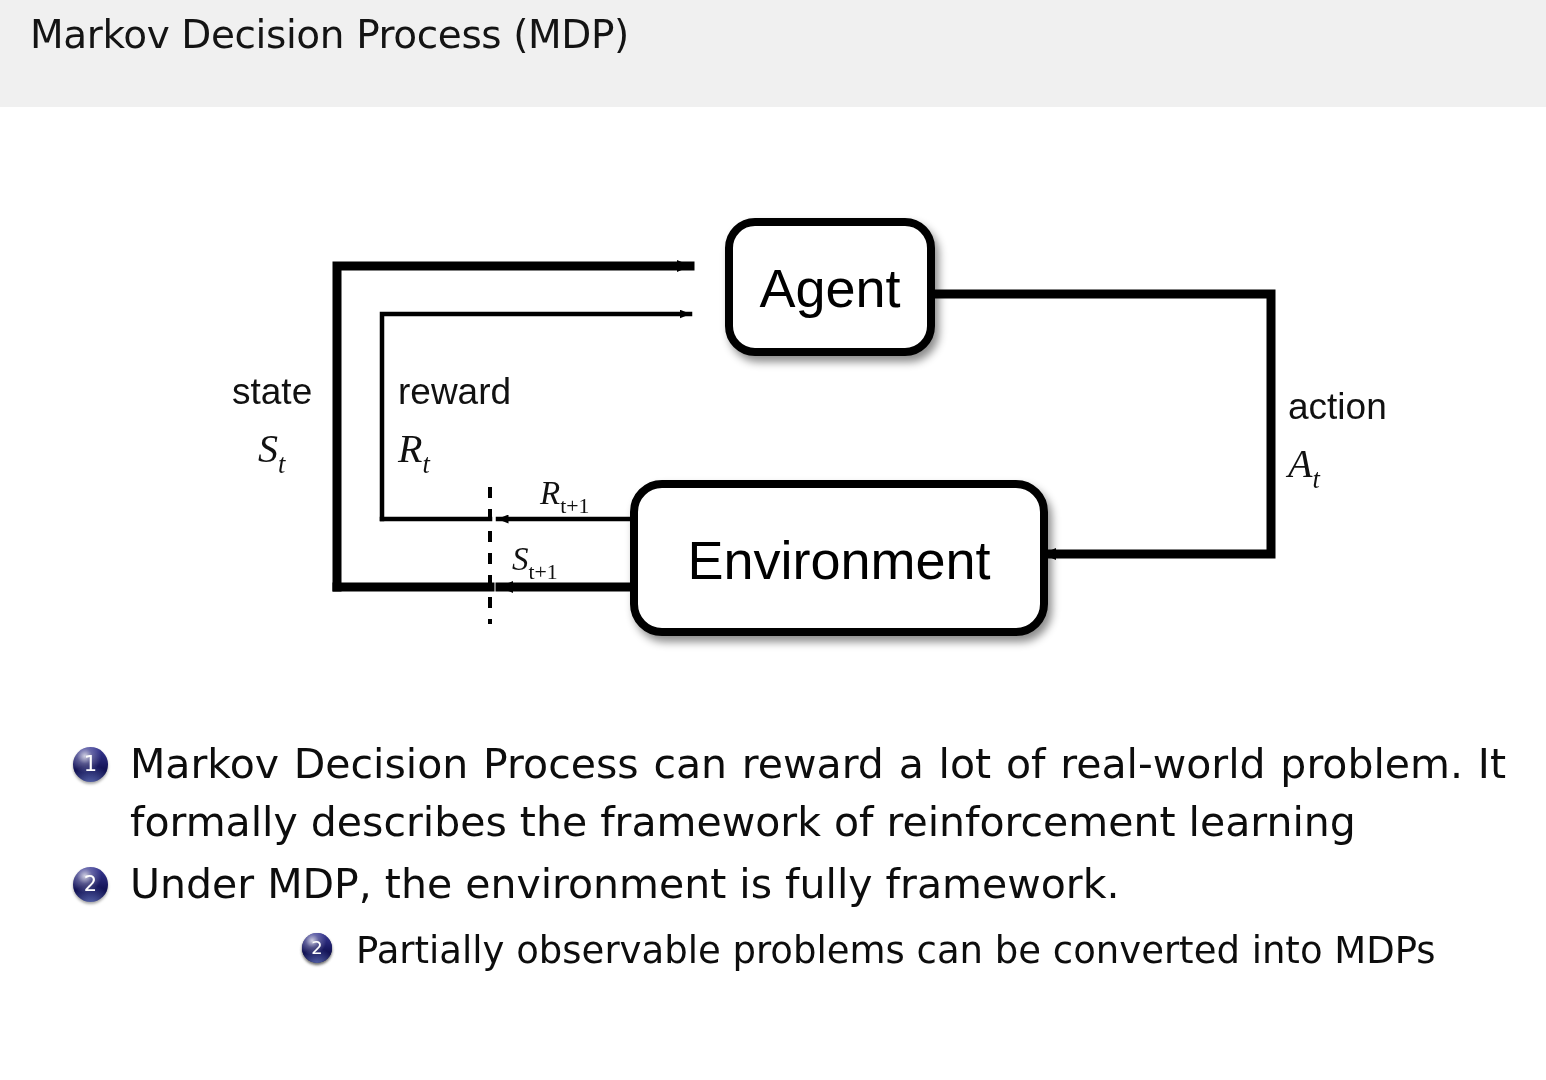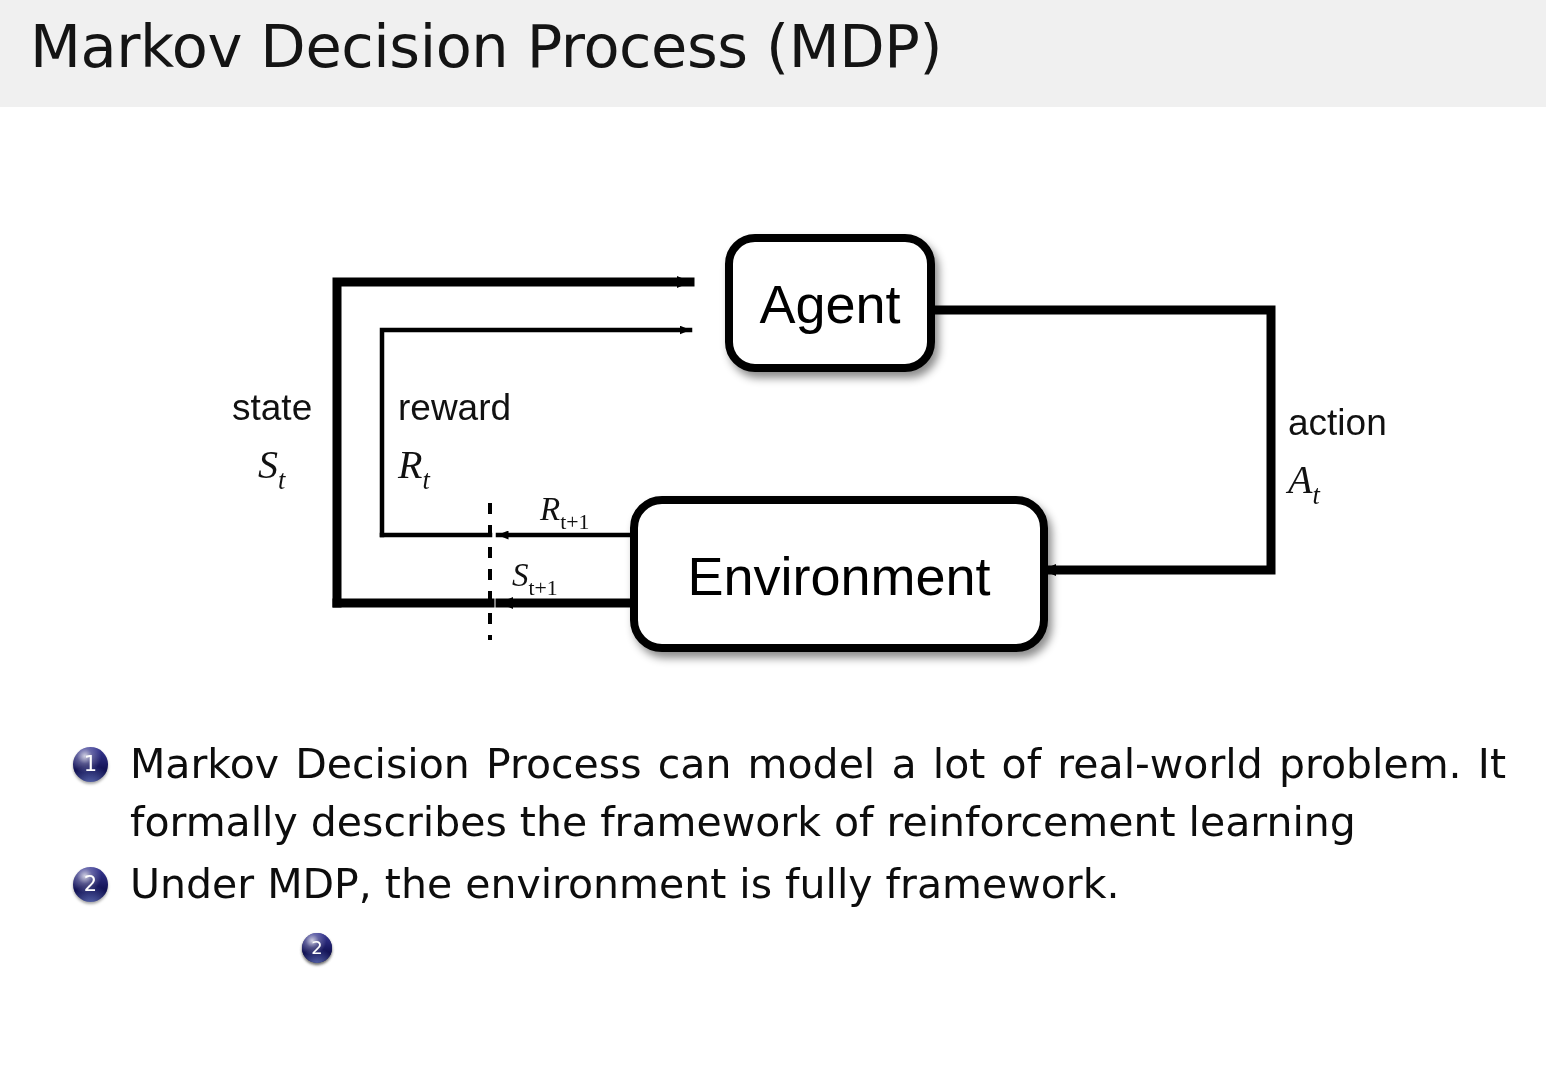--- a/index.html
+++ b/index.html
@@ -10,28 +10,28 @@
     overflow:hidden;
     position:relative;
   }
   
   #title-band{
     position:absolute;left:0;top:0;width:1546px;height:107px;
     background:#f0f0f0;
   }
   #slide-title{
     position:absolute;left:30px;top:12px;
-    font-size:59px;font-weight:400;color:#141414;
+    font-size:39px;font-weight:400;color:#141414;
     letter-spacing:-0.4px;
     white-space:nowrap;
     font-family:"DejaVu Sans", sans-serif;
   }
   
   #diagram{
-    position:absolute;left:0;top:108px;width:1546px;height:620px;
+    position:absolute;left:0;top:92px;width:1546px;height:620px;
   }
   #diagram svg{display:block;}
   .boxlabel{
     font-family:"Liberation Sans", sans-serif;
     font-size:54px;fill:#000;
   }
   .sidelabel{
     font-family:"Liberation Sans", sans-serif;
     font-size:37px;fill:#111;
   }
@@ -161,30 +161,31 @@
   <text class="mathlabel-sm" x="512" y="478">
     <tspan>S</tspan><tspan class="subn" dy="9">t+1</tspan>
   </text>
 </svg>
 </div>
 
 <div id="bullets">
 
   <div class="lvl1">
     <span class="marker m1">1</span>
-    <span class="btxt">Markov Decision Process can model a lot of real-world problem. It formally describes the framework of reinforcement learning</span>
+    <span class="btxt">Markov Decision Process can reward a lot of real-world problem. It formally describes the framework of reinforcement learning</span>
   </div>
 
   <div class="lvl1">
     <span class="marker m1">2</span>
     <span class="btxt">Under MDP, the environment is fully framework.</span>
 
     <div class="lvl2-wrap">
       <div class="lvl2">
         <span class="marker m2">1</span>
       </div>
       <div class="lvl2">
         <span class="marker m2">2</span>
+        <span>Partially observable problems can be converted into MDPs</span>
       </div>
     </div>
   </div>
 
 </div>
 
 </body></html>

